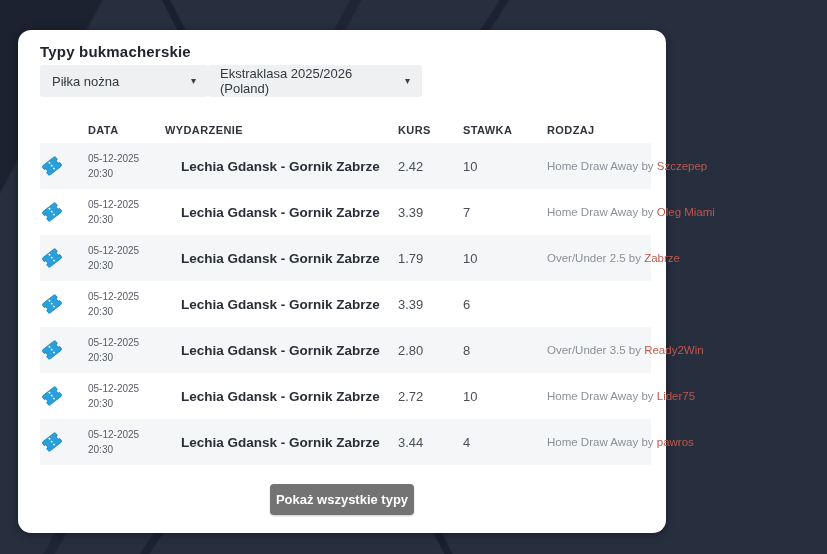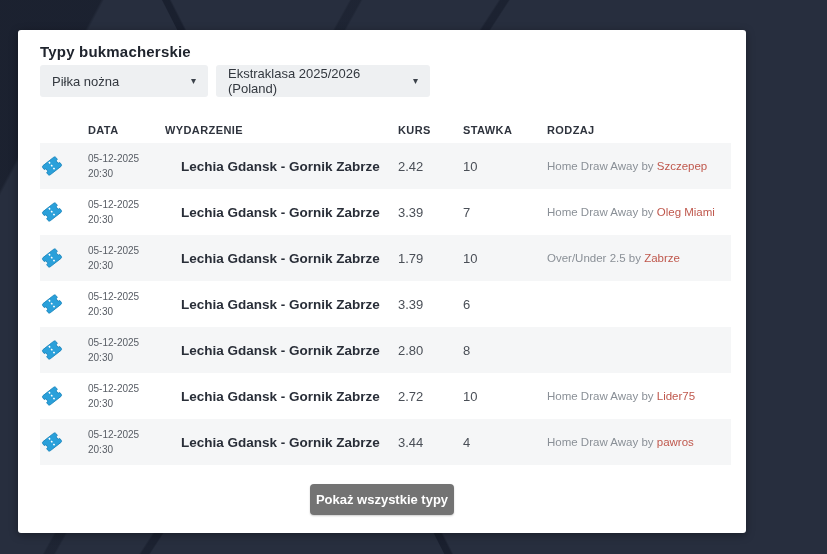--- a/index.html
+++ b/index.html
@@ -10,37 +10,36 @@
     background-image:
       linear-gradient(63deg, transparent 40%, rgba(10,15,28,.45) 40.1%, rgba(10,15,28,.45) 40.7%, transparent 40.9%),
       linear-gradient(-57deg, transparent 57%, rgba(10,15,28,.38) 57.15%, rgba(10,15,28,.38) 57.8%, transparent 58%),
       linear-gradient(118deg, rgba(18,23,36,.55) 0%, rgba(18,23,36,.55) 9%, transparent 9.3%),
       linear-gradient(299deg, transparent 68%, rgba(10,15,28,.3) 68.2%, rgba(10,15,28,.3) 69%, transparent 69.2%);
     overflow: hidden;
   }
   .card {
     position: absolute;
     left: 18px; top: 30px;
-    width: 728px; height: 503px;
+    width: 648px; height: 503px;
     background: #ffffff;
-    border-radius: 3px;
+    border-radius: 13px;
     box-shadow: 0 2px 8px rgba(0,0,0,.35);
     padding-top: 13px;
   }
   .page-title {
     margin: 0 0 4px 22px;
     font-size: 15px;
     line-height: 18px;
     font-weight: bold;
     color: #20252e;
     letter-spacing: .2px;
   }
   .filters {
     display: flex;
-    gap: 8px;
     margin: 0 0 20px 22px;
     align-items: flex-end;
   }
   .dropdown {
     height: 32px;
     background: #eef0f2;
     border-radius: 3px;
     display: flex;
     align-items: center;
     justify-content: space-between;
@@ -220,20 +219,24 @@
         <line x1="12" y1="6" x2="12" y2="18" stroke="#ffffff" stroke-width="1.8" stroke-dasharray="2.2 2.2"></line>
       </svg>
     </div>
     <div class="cell-date">
       <div>05-12-2025</div>
       <div>20:30</div>
     </div>
     <div class="cell-event">Lechia Gdansk - Gornik Zabrze</div>
     <div class="cell-num">2.80</div>
     <div class="cell-num">8</div>
+    <div class="cell-rodzaj">
+      <span>Over/Under 3.5 by</span>
+      <a class="tipster-link">Ready2Win</a>
+    </div>
   </div>
 
   <div class="grid-row row">
     <div class="cell-icon">
       <svg class="ticket-icon" viewBox="0 0 24 24">
         <path d="M22 9.5V6.8c0-1-.8-1.8-1.8-1.8H3.8C2.8 5 2 5.8 2 6.8v2.7a2.5 2.5 0 0 1 0 5v2.7c0 1 .8 1.8 1.8 1.8h16.4c1 0 1.8-.8 1.8-1.8v-2.7a2.5 2.5 0 0 1 0-5z" fill="#2aa0da" stroke="#1b86bd" stroke-width="1"></path>
         <line x1="12" y1="6" x2="12" y2="18" stroke="#ffffff" stroke-width="1.8" stroke-dasharray="2.2 2.2"></line>
       </svg>
     </div>
     <div class="cell-date">

